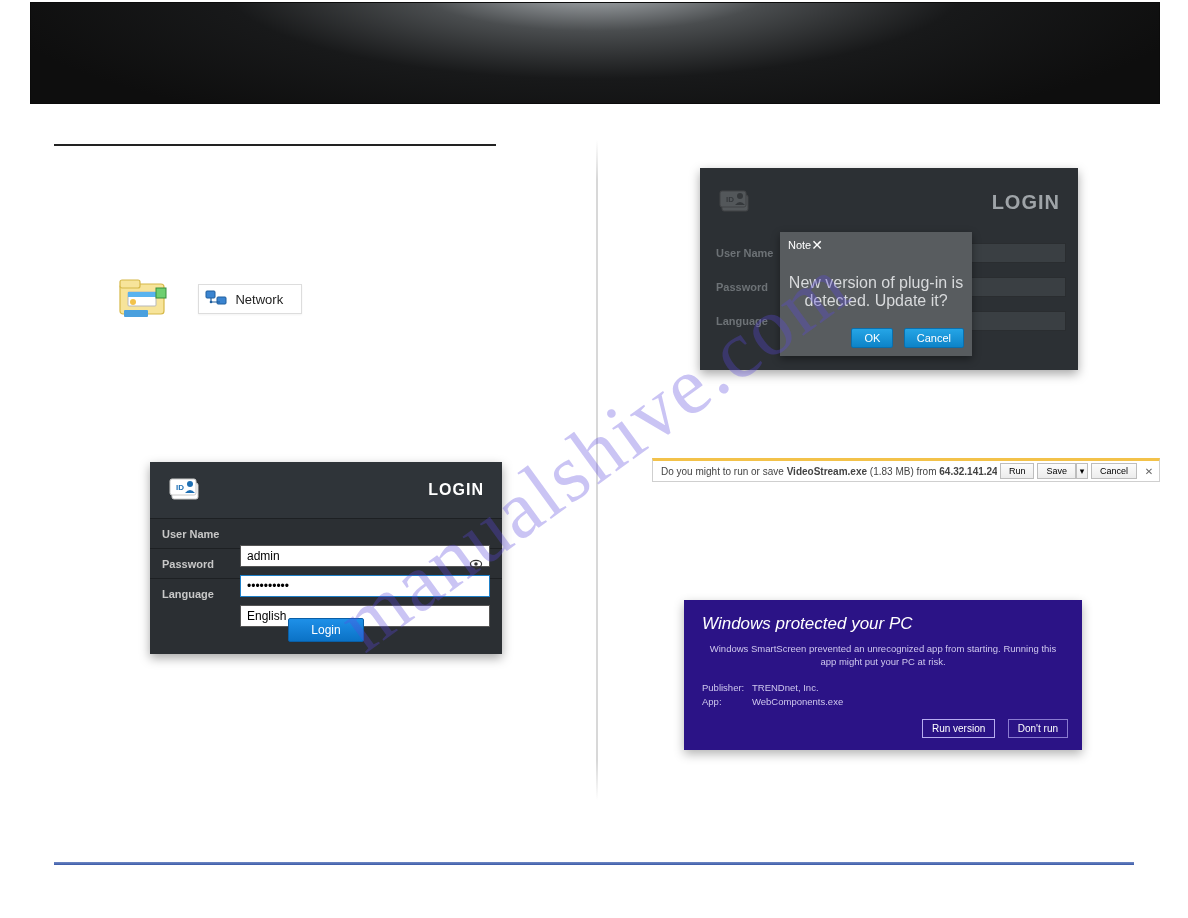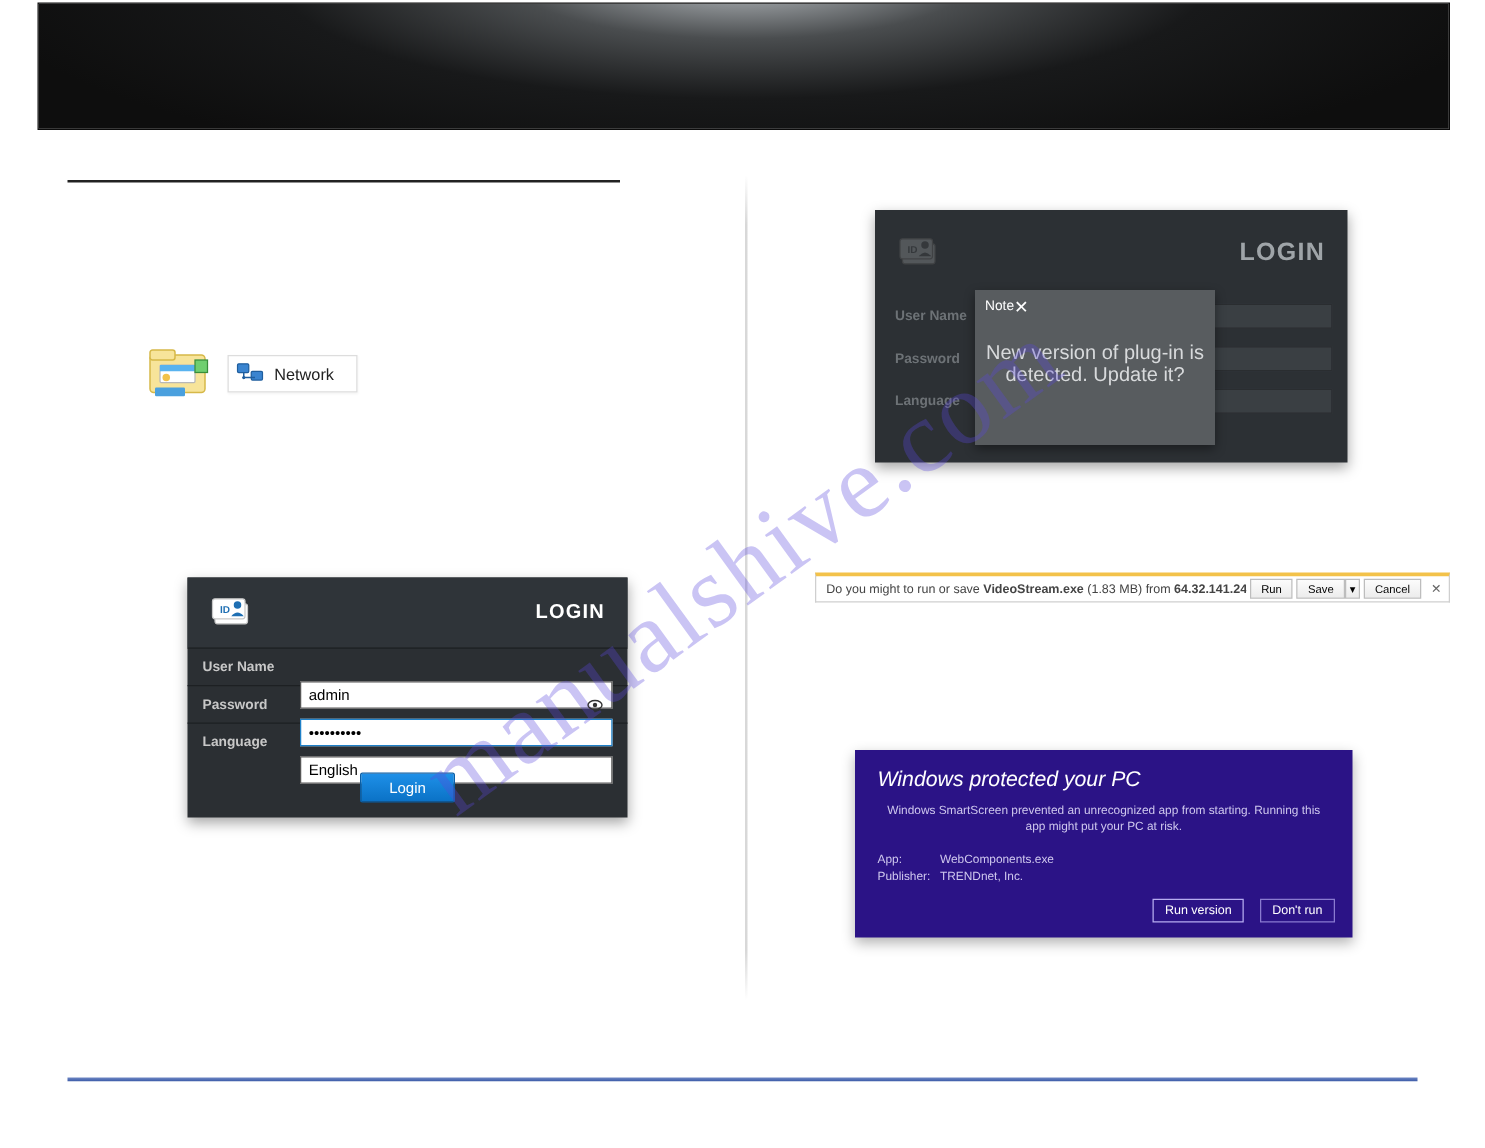--- a/index.html
+++ b/index.html
@@ -30,21 +30,21 @@
     position: absolute; left: 596px; top: 140px; width: 2px; height: 660px;
     background: linear-gradient(to bottom, rgba(0,0,0,0) 0%, #d8d8d8 6%, #d8d8d8 94%, rgba(0,0,0,0) 100%);
   }
 
   
   .explorer-block { position: absolute; left: 118px; top: 276px; width: 210px; height: 48px; }
   .explorer-icon { width: 52px; height: 46px; display: inline-block; vertical-align: middle; }
   .network-item {
     display: inline-flex; align-items: center; gap: 8px;
     background: #fff; border: 1px solid #ddd; padding: 3px 18px 3px 6px;
-    vertical-align: middle; height: 30px; margin-left: 8px;
+    vertical-align: middle; height: 30px; margin-left: 24px;
     box-shadow: 0 1px 2px rgba(0,0,0,0.05);
   }
   .network-icon { width: 22px; height: 20px; }
   .network-label { font-size: 13px; color: #222; }
 
   
   .login-panel {
     position: absolute; left: 150px; top: 462px; width: 352px; height: 192px;
     background: #2b2f33; box-shadow: 0 4px 10px rgba(0,0,0,0.35);
   }
@@ -234,41 +234,45 @@
         <div class="lbl">Language</div>
         <div class="fake-input"></div>
       </div>
 
     <div class="note-dialog">
       <div class="note-titlebar">
         <span>Note</span>
         <span class="note-close">✕</span>
       </div>
       <div class="note-body">New version of plug-in is detected. Update it?</div>
+      <div class="note-buttons">
+        <button class="btn">OK</button>
+        <button class="btn">Cancel</button>
+      </div>
     </div>
   </div>
 </div>
 
 <div class="ie-bar">
   <div class="msg">
     <span>Do you might to run or save </span><b>VideoStream.exe</b><span> (1.83 MB) from </span><b>64.32.141.246</b>
   </div>
   <button class="ie-btn">Run</button>
   <button class="ie-btn">Save</button>
   <button class="ie-split">▾</button>
   <button class="ie-btn">Cancel</button>
   <span class="ie-close">✕</span>
 </div>
 
 <div class="smartscreen">
   <div class="ss-title">Windows protected your PC</div>
   <div class="ss-body">Windows SmartScreen prevented an unrecognized app from starting. Running this app might put your PC at risk.</div>
   <div class="ss-meta">
+    <div><span class="k">Publisher:</span><span>TRENDnet, Inc.</span></div>
     <div><span class="k">App:</span><span>WebComponents.exe</span></div>
-    <div><span class="k">Publisher:</span><span>TRENDnet, Inc.</span></div>
   </div>
   <div class="ss-buttons">
     <button class="ss-btn primary">Run version</button>
     <button class="ss-btn">Don't run</button>
   </div>
 </div>
 
 <div class="bottom-rule"></div>
 
 <div class="watermark">manualshive.com</div>

